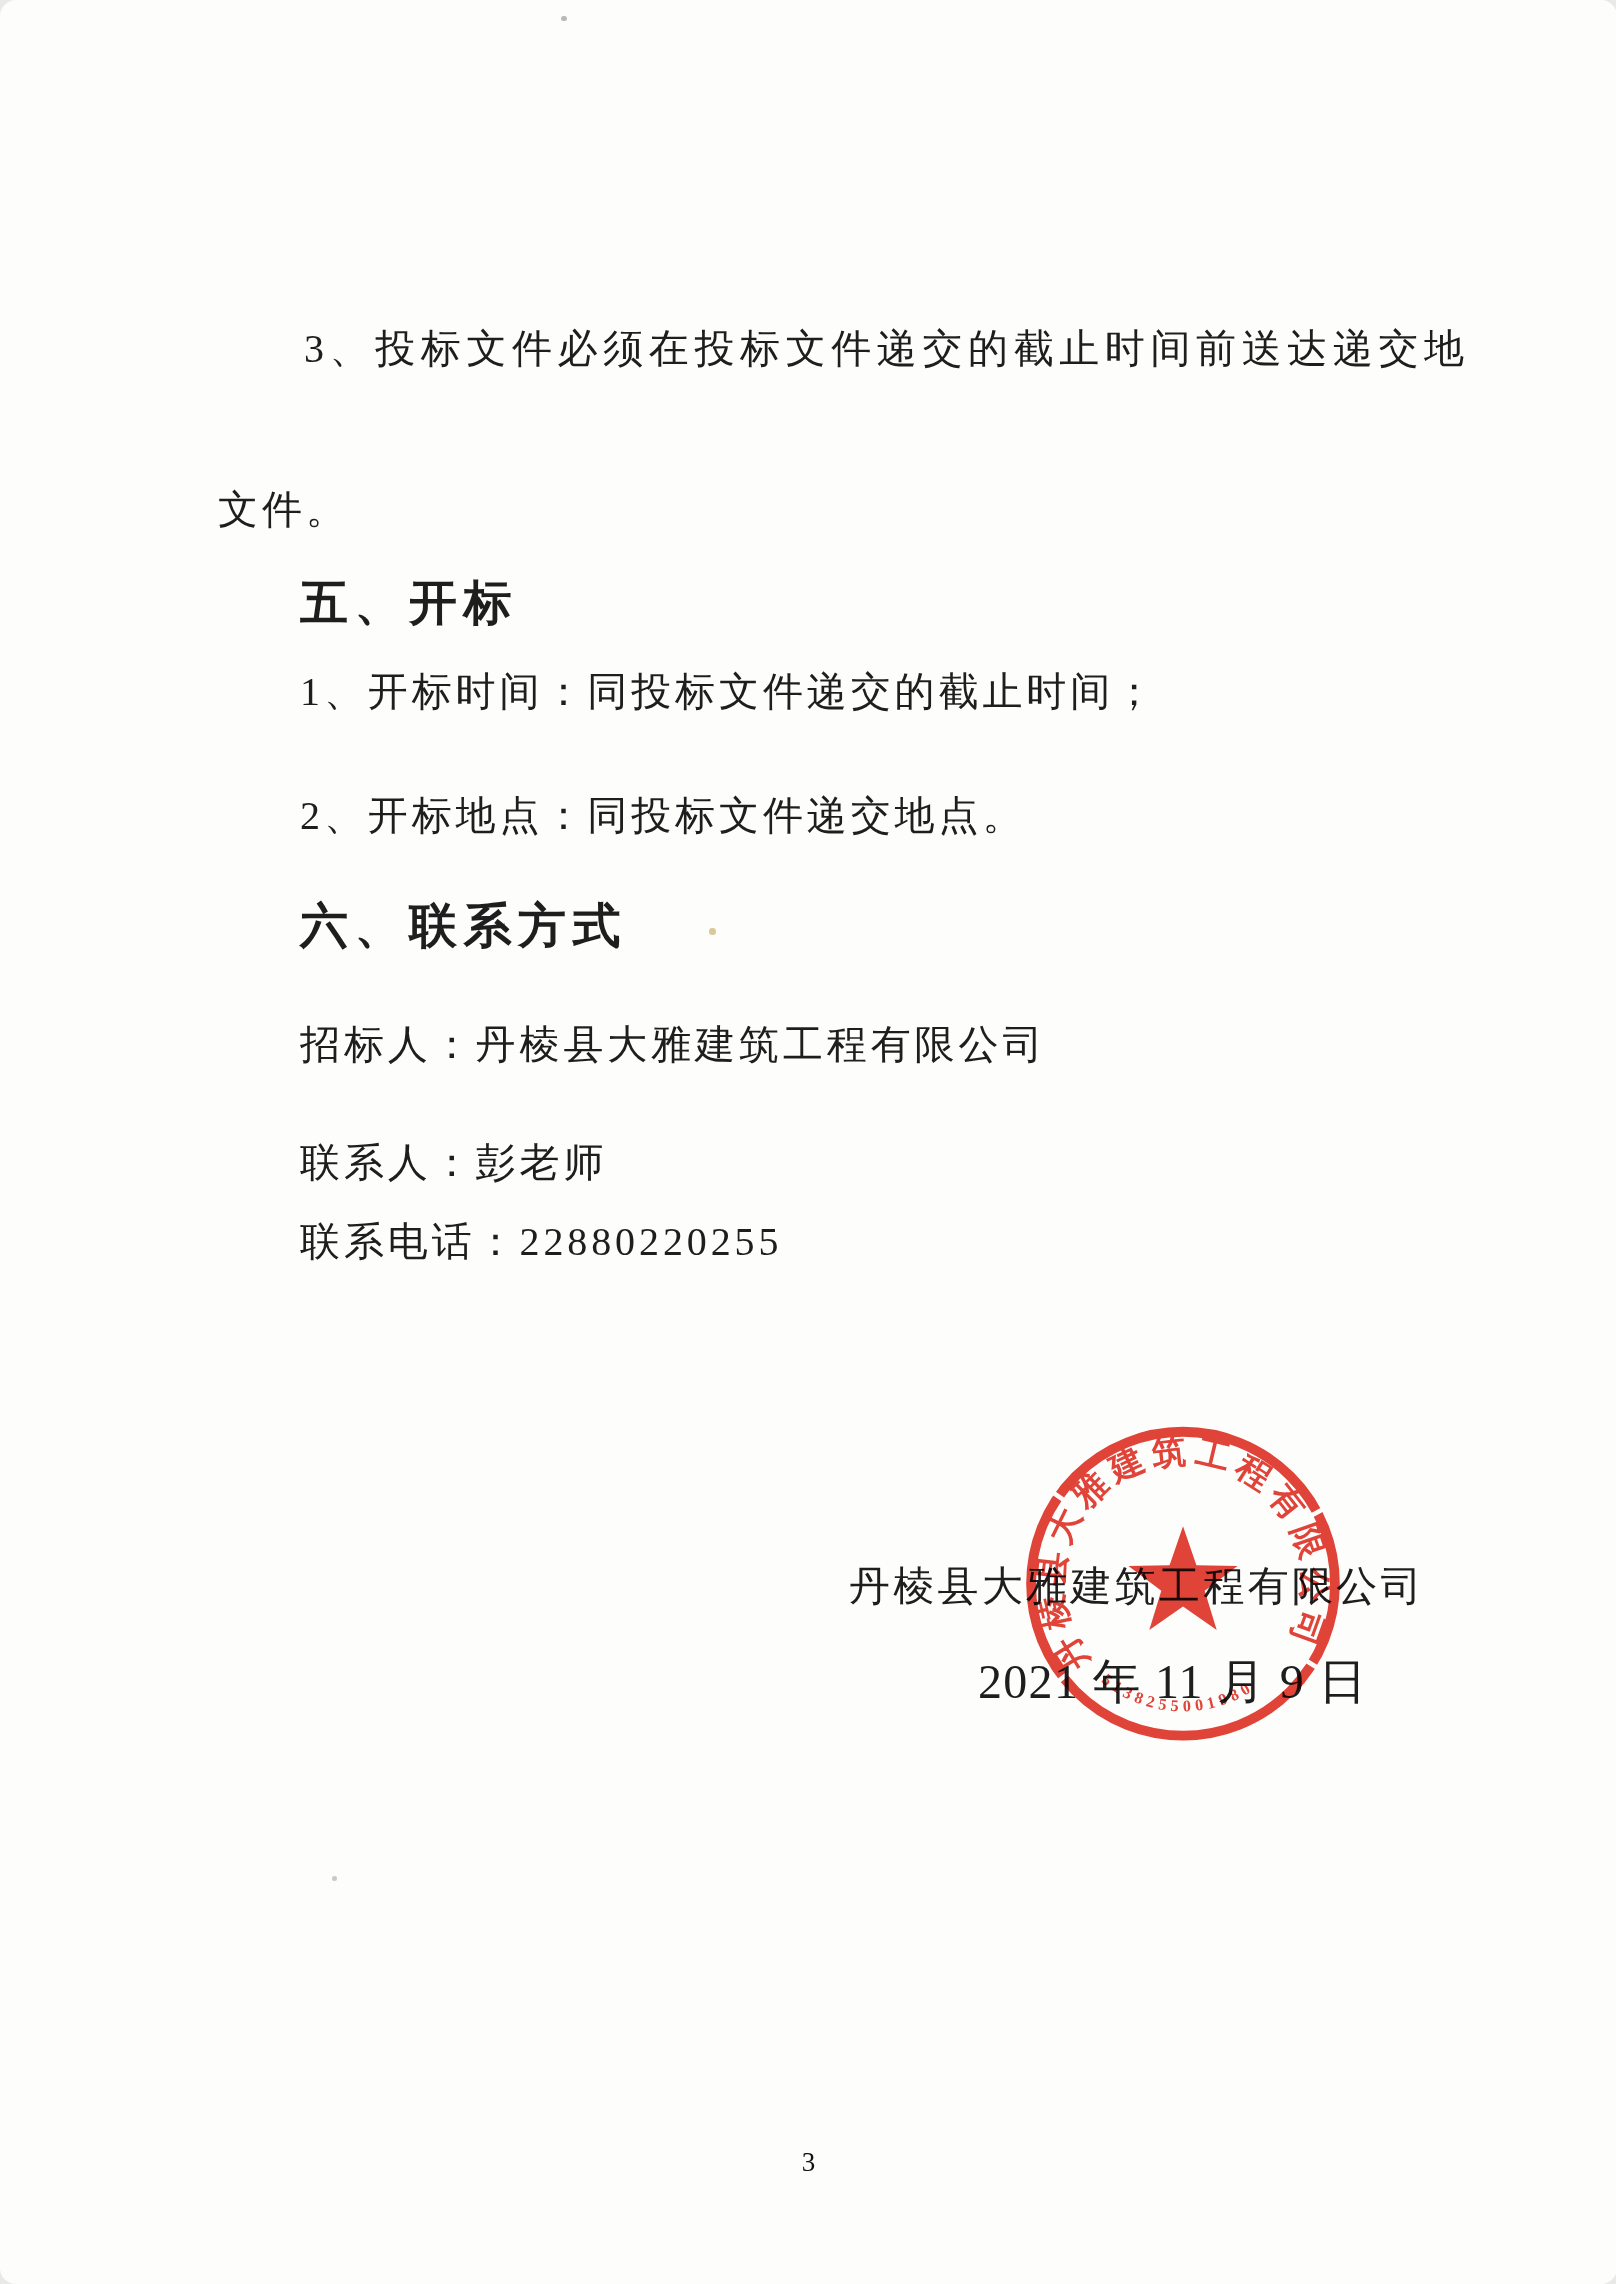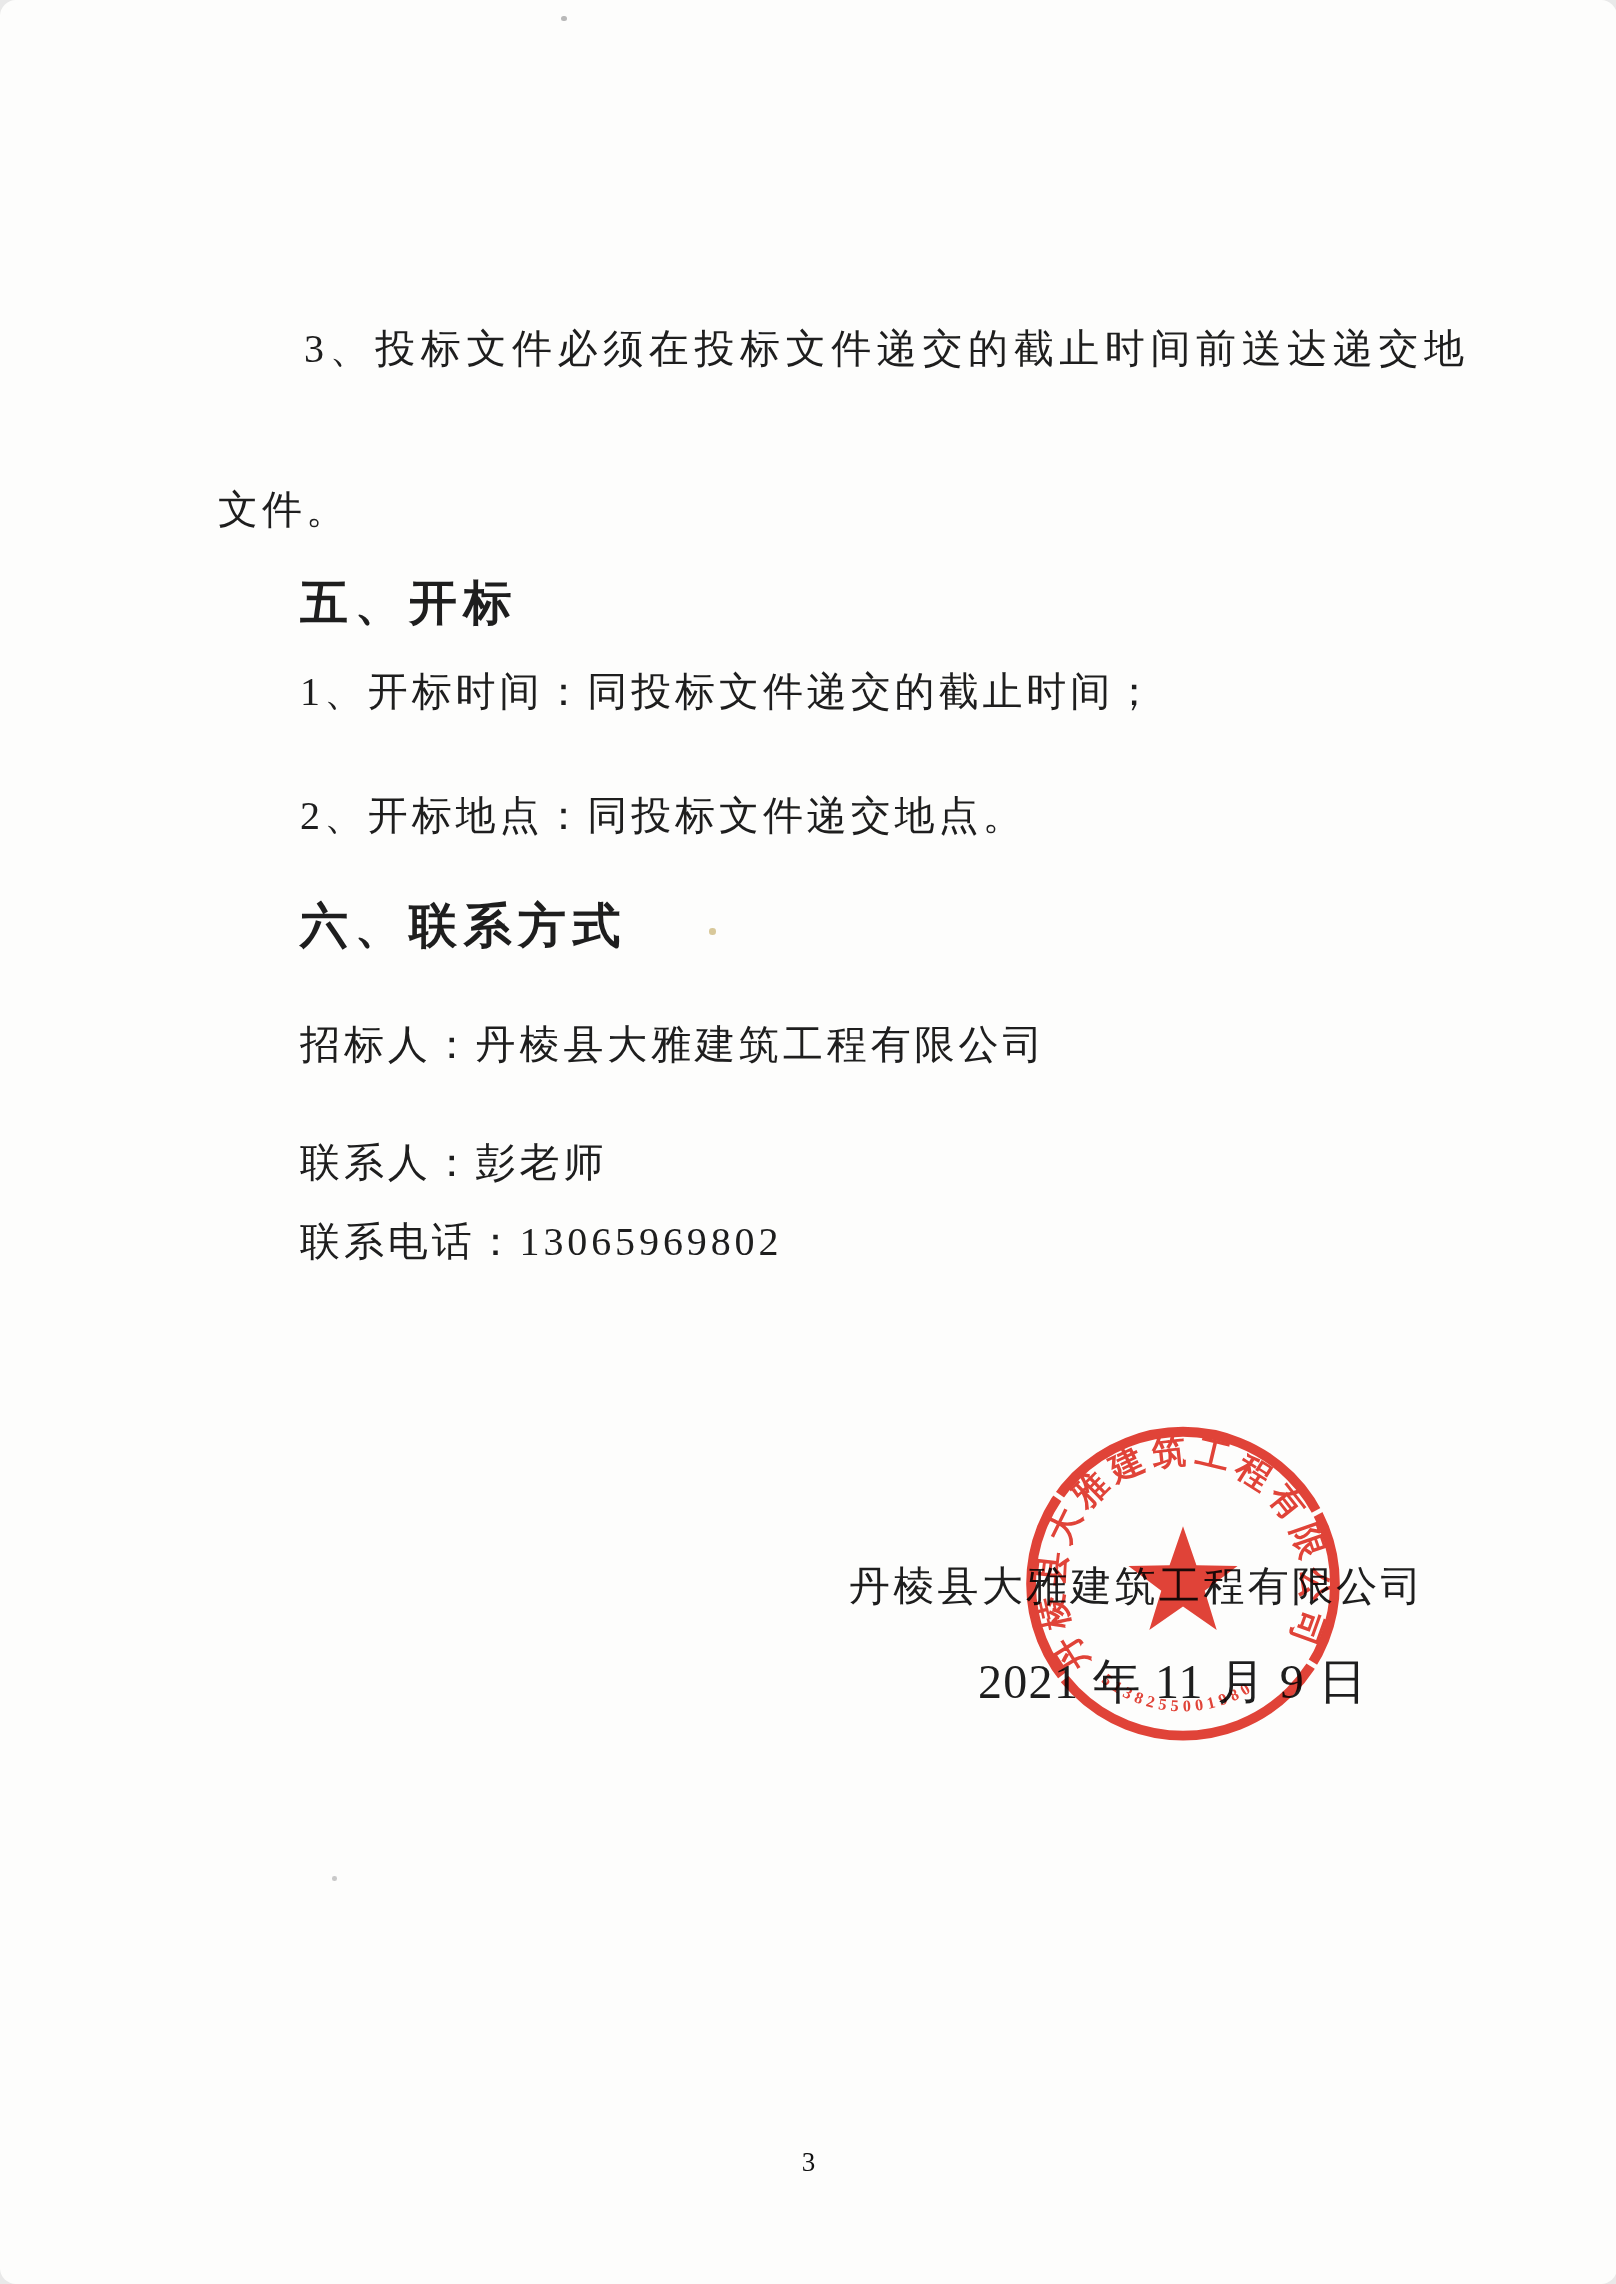--- a/index.html
+++ b/index.html
@@ -63,21 +63,21 @@
   <div class="line just indent" style="left:218px; top:325px;">3、投标文件必须在投标文件递交的截止时间前送达递交地</div>
   <div class="line" style="left:218px; top:486px;">文件。</div>
 
   <div class="line heading" style="left:300px; top:575px;">五、开标</div>
   <div class="line" style="left:300px; top:668px;">1、开标时间：同投标文件递交的截止时间；</div>
   <div class="line" style="left:300px; top:792px;">2、开标地点：同投标文件递交地点。</div>
 
   <div class="line heading" style="left:300px; top:870px;margin-top:28px;">六、联系方式</div>
   <div class="line" style="left:300px; top:974px;margin-top:47px;">招标人：丹棱县大雅建筑工程有限公司</div>
   <div class="line" style="left:300px; top:1139px;">联系人：彭老师</div>
-  <div class="line" style="left:300px; top:1218px;">联系电话：13065969802</div>
+  <div class="line" style="left:300px; top:1218px;">联系电话：22880220255</div>
 
   <div class="line sig" style="left:849px; top:1562px;">丹棱县大雅建筑工程有限公司</div>
   <div class="line date" style="left:978px; top:1654px;">2021 年 11 月 9 日</div>
 
   <div class="seal">
     <svg viewBox="0 0 500 515" width="326" height="336" xmlns="http://www.w3.org/2000/svg">
       <defs>
         <path id="arcName" d="M 108.3 375.9 A 185 185 0 1 1 391.7 375.9" fill="none"></path>
         <path id="arcCode" d="M 124 407 A 196 196 0 0 0 376 407" fill="none"></path>
       </defs>

